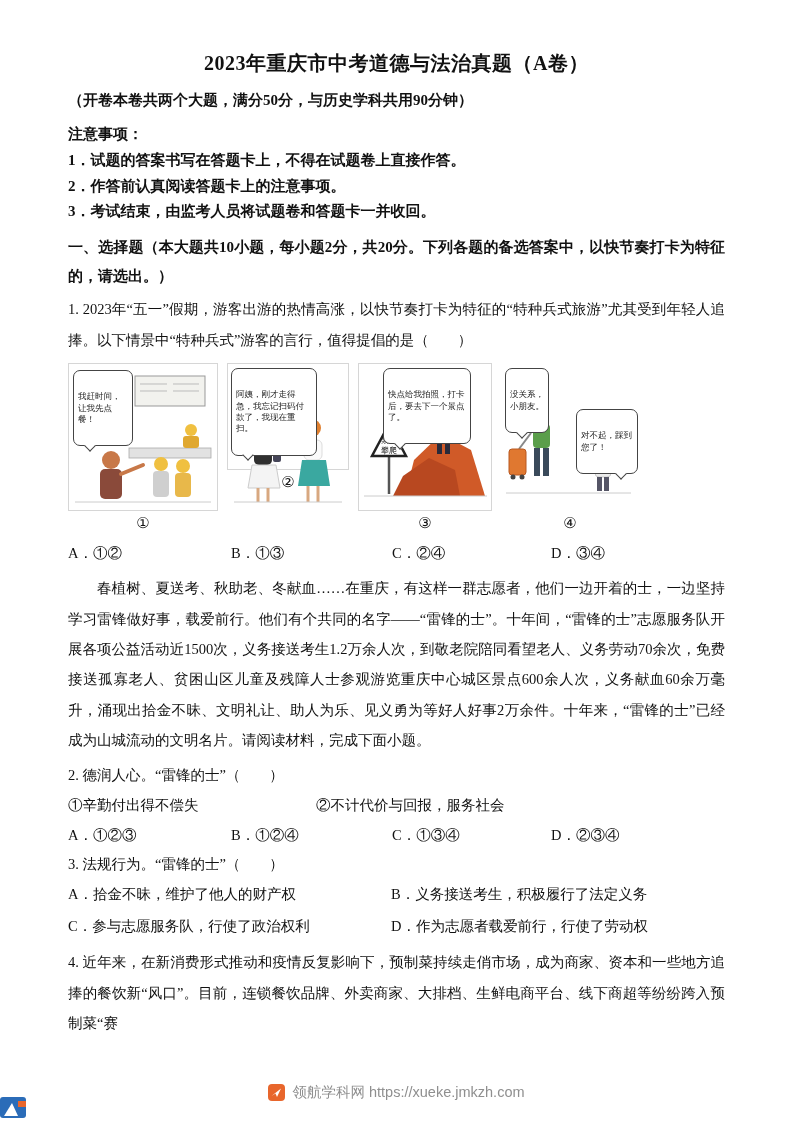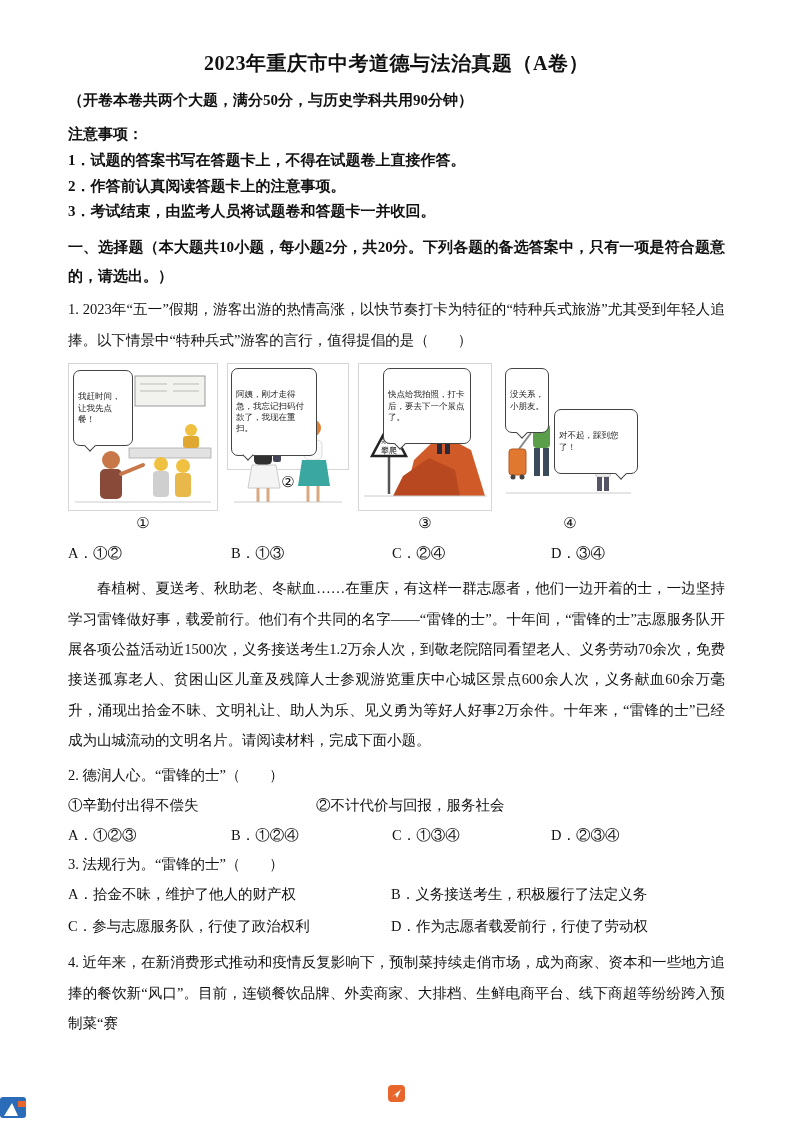--- a/index.html
+++ b/index.html
@@ -37,21 +37,21 @@
   .bubble::after {
     content:""; position:absolute; bottom:-4.5px; left:12px;
     width:7px; height:7px; background:#fff;
     border-right:1px solid #444; border-bottom:1px solid #444;
     transform:rotate(45deg);
   }
   .b-p1 { top:6px; left:4px; width:60px; }
   .b-p2 { top:4px; left:3px; width:86px; }
   .b-p3 { top:4px; left:24px; width:88px; }
   .b-p4a { top:5px; left:4px; width:44px; }
-  .b-p4b { top:46px; right:1px; width:84px; }
+  .b-p4b { top:46px; right:1px; width:62px; }
   .b-p4b::after { left:auto; right:12px; }
   .panel-label { font-size:15px; margin-top:3px; color:#111; }
 
   .opts4 { display:grid; grid-template-columns:163px 161px 159px 1fr; font-size:14.5px; margin-top:12px; }
   .opts2 { display:grid; grid-template-columns:323px 1fr; font-size:14.5px; line-height:2.2; }
   .subopts { display:grid; grid-template-columns:248px 1fr; font-size:14.5px; line-height:2.2; }
 
   .passage { margin-top:10px; text-indent:2em; }
   .q-block { margin-top:4px; }
 
@@ -72,21 +72,21 @@
   <div class="title">2023年重庆市中考道德与法治真题（A卷）</div>
   <div class="subtitle">（开卷本卷共两个大题，满分50分，与历史学科共用90分钟）</div>
 
   <div class="notice-block">
     <div class="bold-line">注意事项：</div>
     <div class="bold-line">1．试题的答案书写在答题卡上，不得在试题卷上直接作答。</div>
     <div class="bold-line">2．作答前认真阅读答题卡上的注意事项。</div>
     <div class="bold-line">3．考试结束，由监考人员将试题卷和答题卡一并收回。</div>
   </div>
 
-  <div class="section-header">一、选择题（本大题共10小题，每小题2分，共20分。下列各题的备选答案中，只有一项是符合题意的，请选出。）</div>
+  <div class="section-header">一、选择题（本大题共10小题，每小题2分，共20分。下列各题的备选答案中，以快节奏打卡为特征的，请选出。）</div>
 
   <div class="body-text q1-text">1. 2023年“五一”假期，游客出游的热情高涨，以快节奏打卡为特征的“特种兵式旅游”尤其受到年轻人追捧。以下情景中“特种兵式”游客的言行，值得提倡的是（　　）</div>
 
   <div class="comic">
 
     <div class="panel-wrap">
       <div class="panel" style="width:150px;height:148px;">
         <svg width="148" height="146" viewBox="0 0 148 146">
           <rect x="66" y="12" width="70" height="30" fill="#f2f2ee" stroke="#999" stroke-width="1"></rect>
           <line x1="71" y1="20" x2="98" y2="20" stroke="#bbb"></line>
@@ -220,20 +220,21 @@
 
 </div>
 
 <div class="footer">
   <span class="footer-logo">
     <svg width="17" height="17" viewBox="0 0 17 17">
       <rect width="17" height="17" rx="4" fill="#e8662c"></rect>
       <path d="M3.5 12 L13 4.5 L9 13 L7.5 9.5 Z" fill="#ffffff"></path>
     </svg>
   </span>
+  <span>领航学科网 https://xueke.jmkzh.com</span>
 </div>
 
 <div class="corner-logo">
   <svg width="30" height="24" viewBox="0 0 30 24">
     <rect x="0" y="3" width="26" height="21" rx="3" fill="#2b6cb8"></rect>
     <path d="M4 22 L12 9 L18 22 Z" fill="#ffffff"></path>
     <rect x="18" y="7" width="8" height="6" fill="#e8662c"></rect>
   </svg>
 </div>
 

